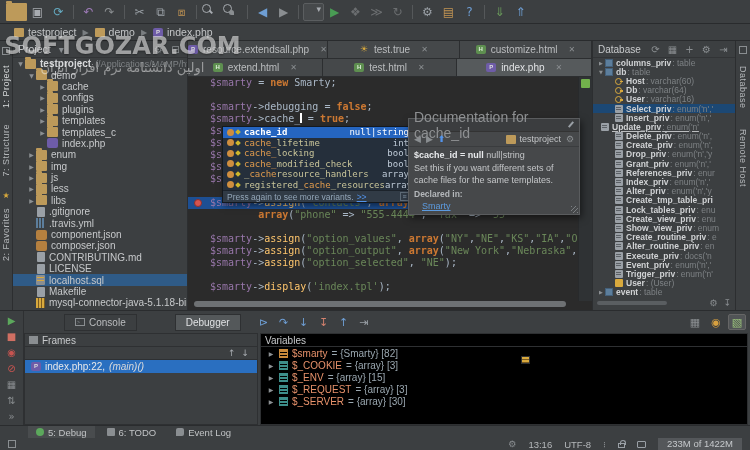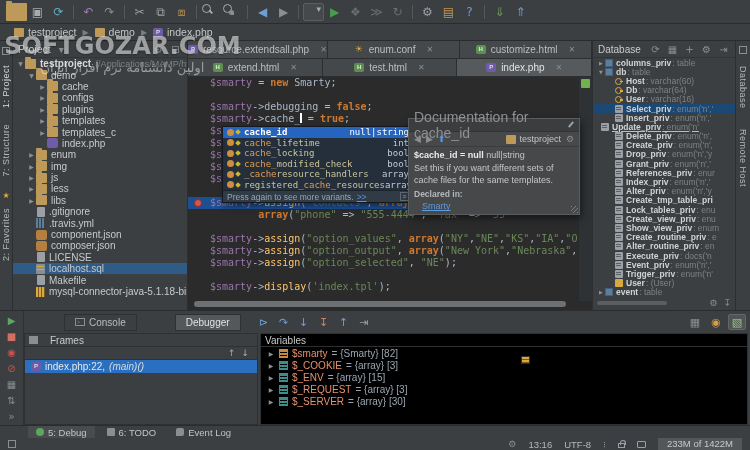--- a/index.html
+++ b/index.html
@@ -138,21 +138,21 @@
   .dbg-left{position:absolute;left:0;top:0;width:24px;height:115px;border-right:1px solid #2E3032;display:flex;flex-direction:column;align-items:center;padding-top:3px;gap:3px;}
   .dbg-left .g{width:16px;height:13px;font-size:10px;cursor:pointer;}
   .dbg-head{position:absolute;left:24px;top:0;right:0;height:22px;display:flex;align-items:center;padding:0 4px;gap:2px;}
   .dtab{display:flex;align-items:center;gap:4px;padding:2px 10px;font-size:10px;color:#BBBDBF;background:#3C3F41;border:1px solid #2E3032;cursor:default;margin-left:36px;}
   .dtab.on{background:#54585A;color:#E0E2E4;}
   .dtab .mini-term{width:10px;height:8px;border:1px solid #8A8E91;font-size:5px;line-height:6px;color:#8A8E91;text-align:left;padding-left:1px;}
   .dbg-head .g{width:18px;height:16px;font-size:11px;cursor:pointer;}
   .dbg-head .g.on{background:#515456;border:1px solid #666;border-radius:2px;}
   .dbg-head .spacer{flex:1;}
   .frames{position:absolute;left:24px;top:22px;width:234px;bottom:0;border:1px solid #2E3032;background:#3C3F41;}
-  .subhdr{height:13px;display:flex;align-items:center;gap:12px;padding:0 4px;font-size:10px;color:#C8CACC;border-bottom:1px solid #2E3032;}
+  .subhdr{height:13px;display:flex;align-items:center;gap:4px;padding:0 4px;font-size:10px;color:#C8CACC;border-bottom:1px solid #2E3032;}
   .subhdr .hic{width:9px;height:8px;background:#8A8E91;}
   .subhdr .hic.vars{background:repeating-linear-gradient(#D8A93D 0 2px,#7A5A20 2px 3px);}
   .fr-toolbar{height:13px;display:flex;align-items:center;justify-content:flex-end;gap:6px;padding:0 8px;border-bottom:1px solid #2E3032;}
   .fr-toolbar .g{font-size:9px;color:#A7ABB0;cursor:pointer;}
   .fr-item{height:13px;display:flex;align-items:center;gap:4px;padding:0 6px;font-size:10px;color:#E6E8EA;background:#2A6FC0;cursor:default;}
   .fr-item .mini.php{flex:none;}
   .fr-item em{font-style:italic;color:#D6D8DA;}
   .vars{position:absolute;left:260px;top:22px;right:2px;bottom:0;border:1px solid #2E3032;background:#000000;}
   .vrow{height:12.2px;display:flex;align-items:center;gap:4px;padding:0 6px;font-size:10px;cursor:default;}
   .vrow .arrow{font-size:6px;color:#8C9093;width:8px;}
@@ -340,20 +340,25 @@
         <span class="lbl">component.json</span>
       </div>
       <div class="trow" style="padding-left: 14px;">
         <span class="arrow g"></span>
         <span class="ic ic-json-file"></span>
         <span class="lbl">composer.json</span>
       </div>
       <div class="trow" style="padding-left: 14px;">
         <span class="arrow g"></span>
         <span class="ic ic-file"></span>
+        <span class="lbl">CONTRIBUTING.md</span>
+      </div>
+      <div class="trow" style="padding-left: 14px;">
+        <span class="arrow g"></span>
+        <span class="ic ic-file"></span>
         <span class="lbl">LICENSE</span>
       </div>
       <div class="trow sel" style="padding-left: 14px;">
         <span class="arrow g"></span>
         <span class="ic ic-sql-file"></span>
         <span class="lbl">localhost.sql</span>
       </div>
       <div class="trow" style="padding-left: 14px;">
         <span class="arrow g"></span>
         <span class="ic ic-file"></span>
@@ -369,21 +374,21 @@
 
 <div id="editor">
   <div class="tabsrow" id="tabs1">
       <div class="etab">
         <span class="mini php">P</span>
         <span>resource.extendsall.php</span>
         <span class="x g">✕</span>
       </div>
       <div class="etab">
         <span class="mini conf">☀</span>
-        <span>enum.conf</span>
+        <span>test.true</span>
         <span class="x g">✕</span>
       </div>
       <div class="etab">
         <span class="mini html">H</span>
         <span>customize.html</span>
         <span class="x g">✕</span>
       </div>
     </div>
   <div class="tabsrow" id="tabs2">
       <div class="etab">

